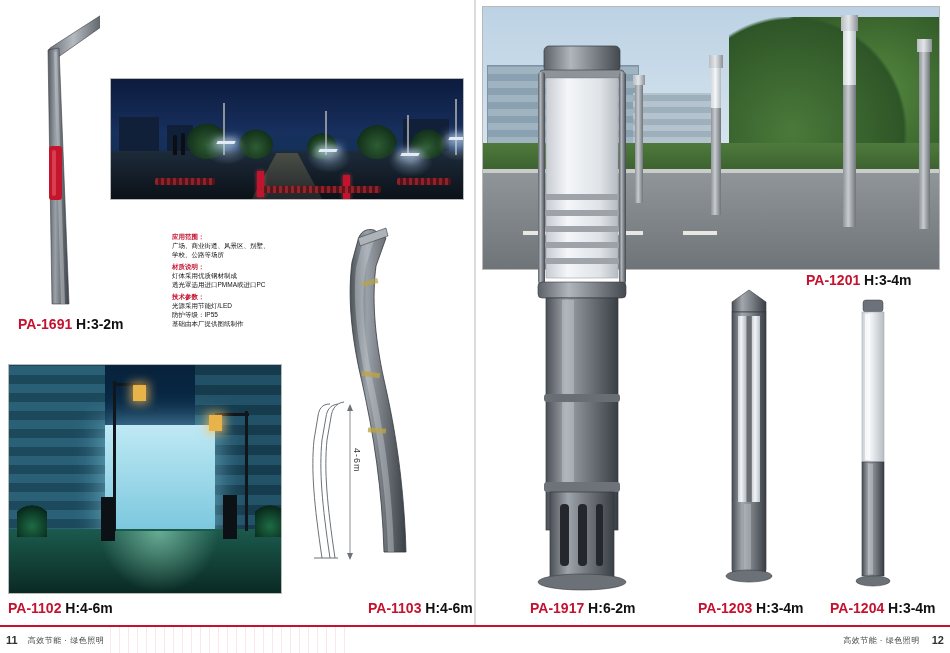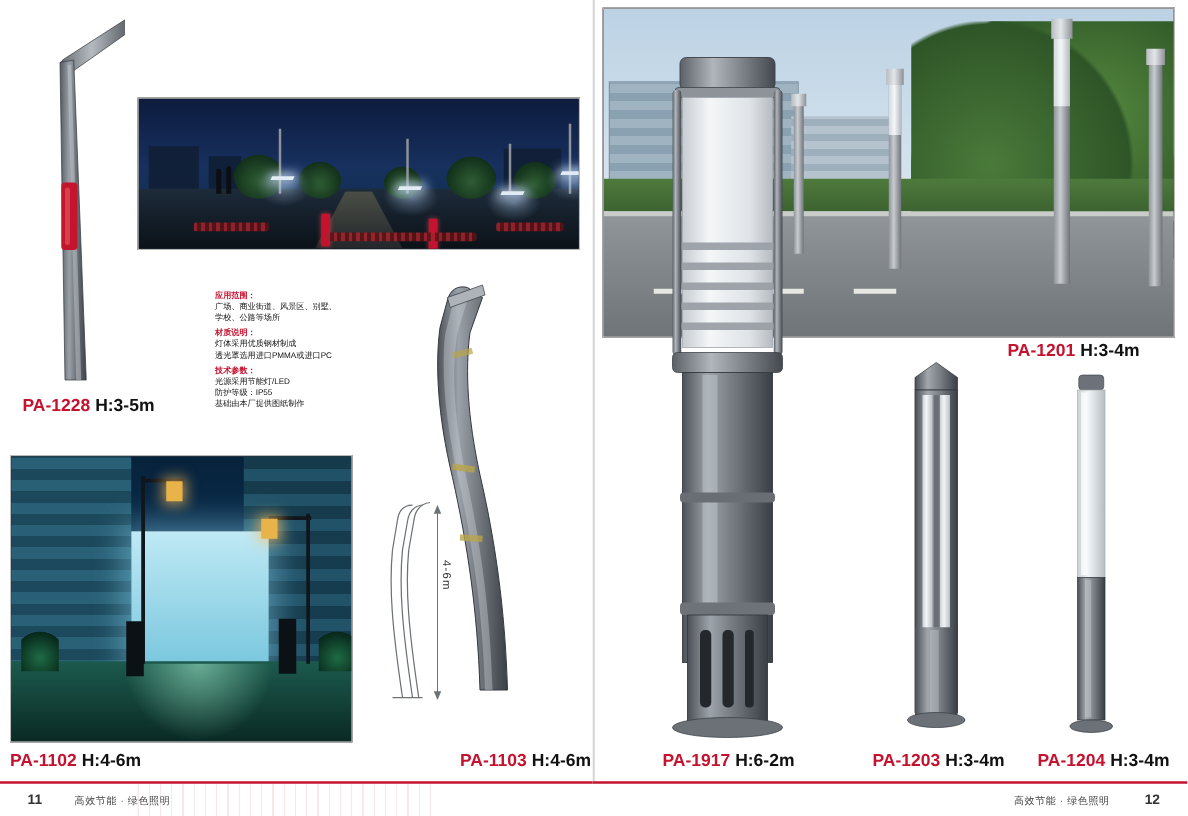--- a/index.html
+++ b/index.html
@@ -21,21 +21,21 @@
     position:absolute;left:0;bottom:0;width:474px;height:26px;
     border-top:2px solid #c4122f;
     display:flex;align-items:center;
   }
   .foot-right{
     position:absolute;right:0;bottom:0;width:476px;height:26px;
     border-top:2px solid #c4122f;
     display:flex;align-items:center;justify-content:flex-end;
   }
   .pagenum{
-    font-size:11px;color:#333;padding:0 22px;font-weight:bold;
+    font-size:11px;color:#333;padding:0 6px;font-weight:bold;
   }
   .foot-slogan{
     font-size:8px;color:#444;letter-spacing:.5px;
   }
   .foot-left .foot-slogan{padding-left:4px;}
   .foot-right .foot-slogan{padding-right:6px;}
   .foot-deco{
     position:absolute;bottom:0;left:110px;width:240px;height:26px;
     background:
       repeating-linear-gradient(90deg,rgba(196,18,47,.10) 0 1px,transparent 1px 9px);
@@ -146,22 +146,22 @@
     <polygon points="22,40 26,52 24,54 20,42" fill="#4a4f55"></polygon>
 
     <polygon points="20,42 31,40 41,296 24,296" fill="url(#g1101)" stroke="#3a3f45" stroke-width="0.6"></polygon>
 
     <polygon points="26,44 29,43.6 37,296 33,296" fill="#c3c8ce" opacity="0.5"></polygon>
 
     <rect x="21" y="138" width="13" height="54" rx="3" fill="#c4152c"></rect>
     <rect x="24" y="142" width="4" height="46" rx="2" fill="#e8636f" opacity="0.55"></rect>
   </svg>
   <div class="caption" style="left:18px;top:316px;">
-    <span class="code">PA-1228</span>
-    <span>H:3-5m</span>
+    <span class="code">PA-1691</span>
+    <span>H:3-2m</span>
   </div>
 
   <div class="photo" id="photo-night-street">
     <div class="ns-sky"></div>
     <div class="ns-build" style="left:8px;width:40px;height:36px;"></div>
     <div class="ns-build" style="left:56px;width:26px;height:28px;"></div>
     <div class="ns-build" style="right:14px;width:46px;height:34px;"></div>
     <div class="ns-ground"></div>
     <div class="ns-path"></div>
 

